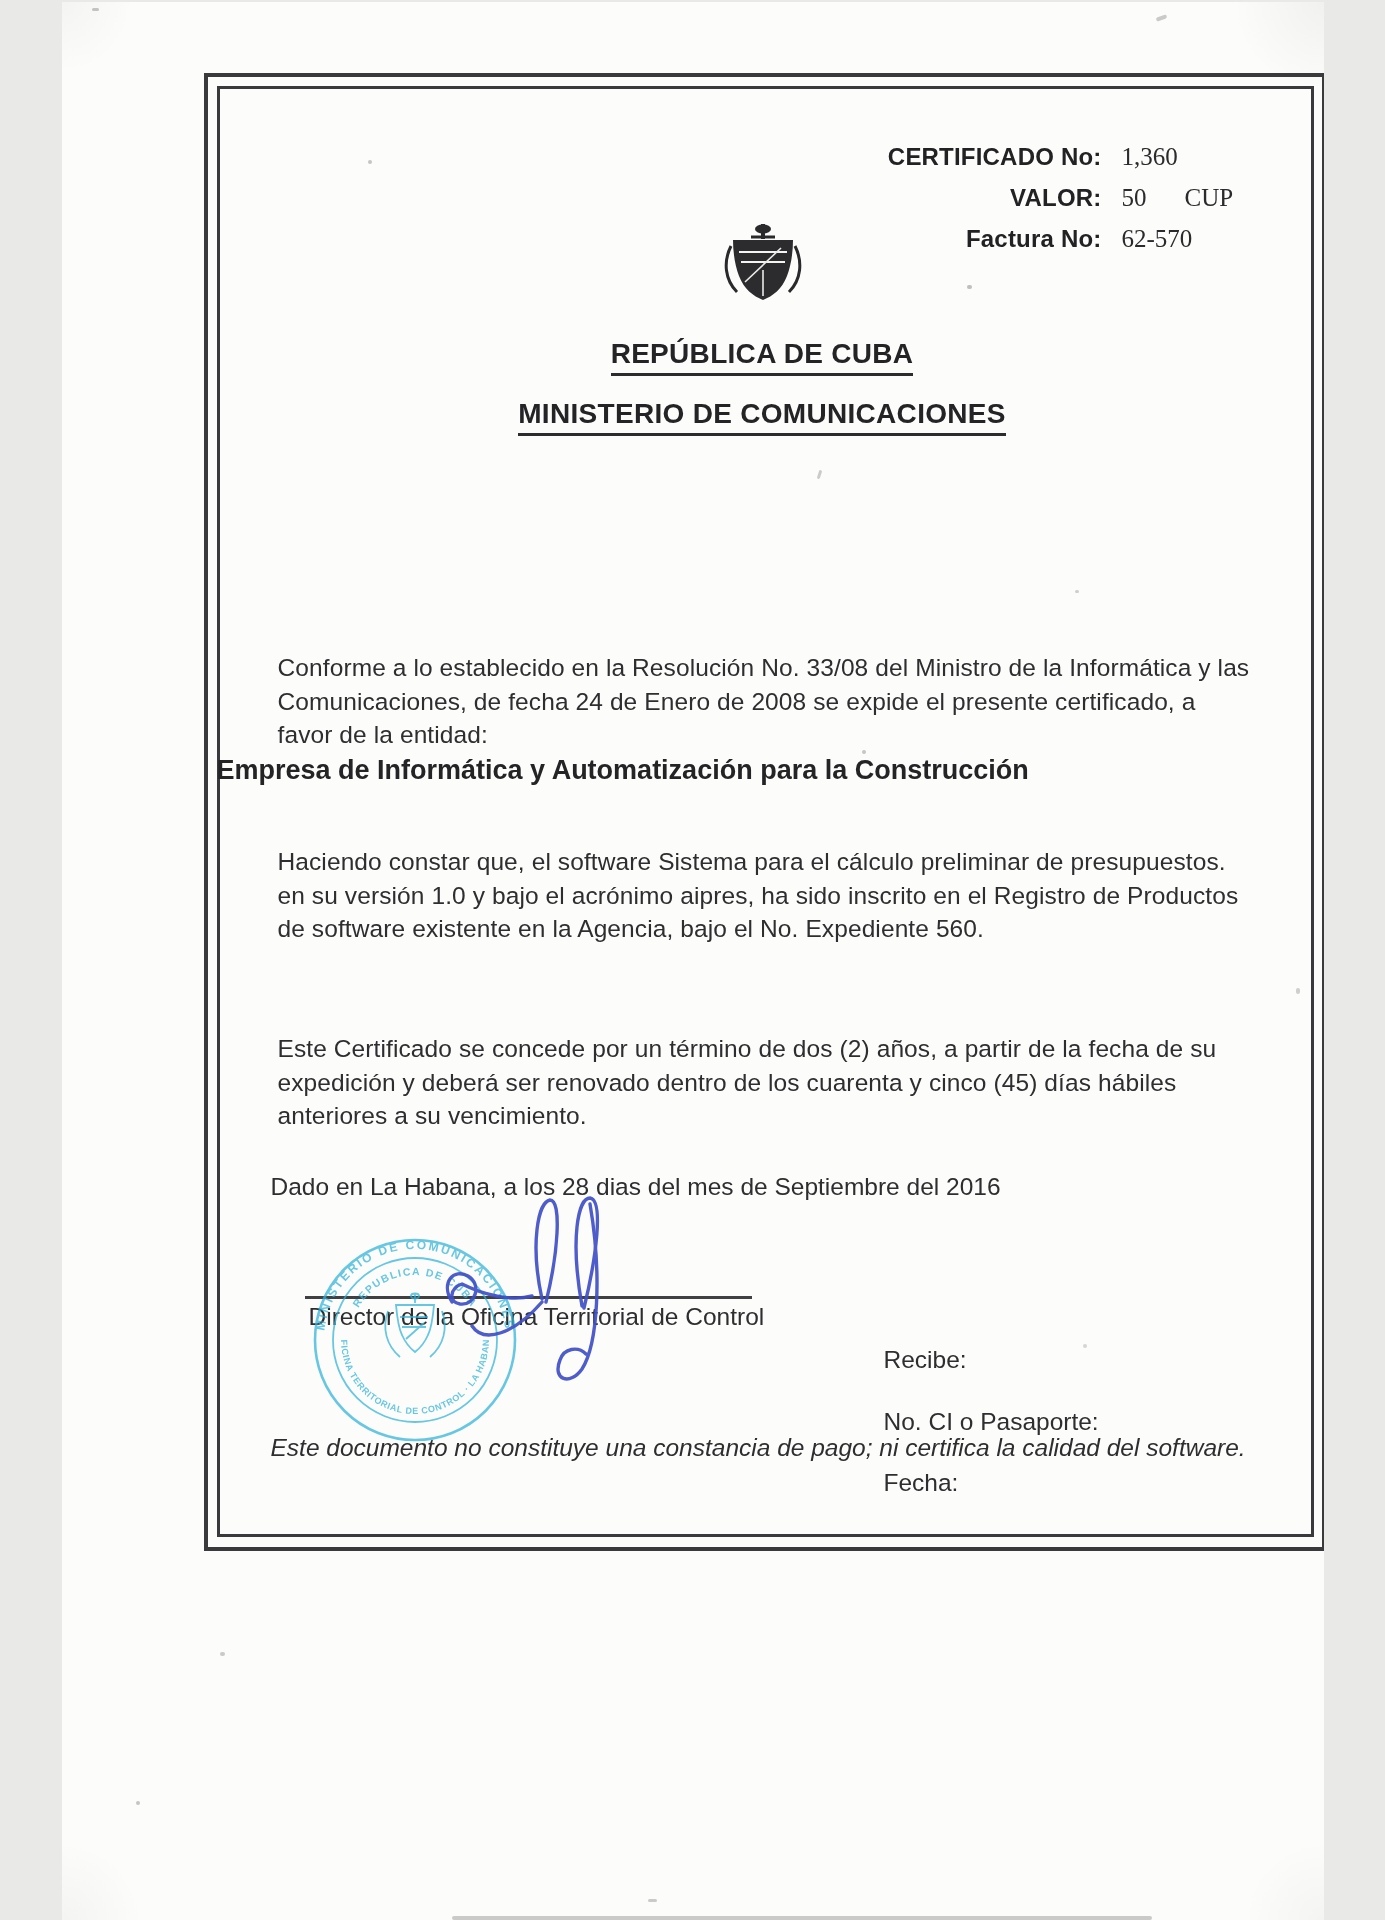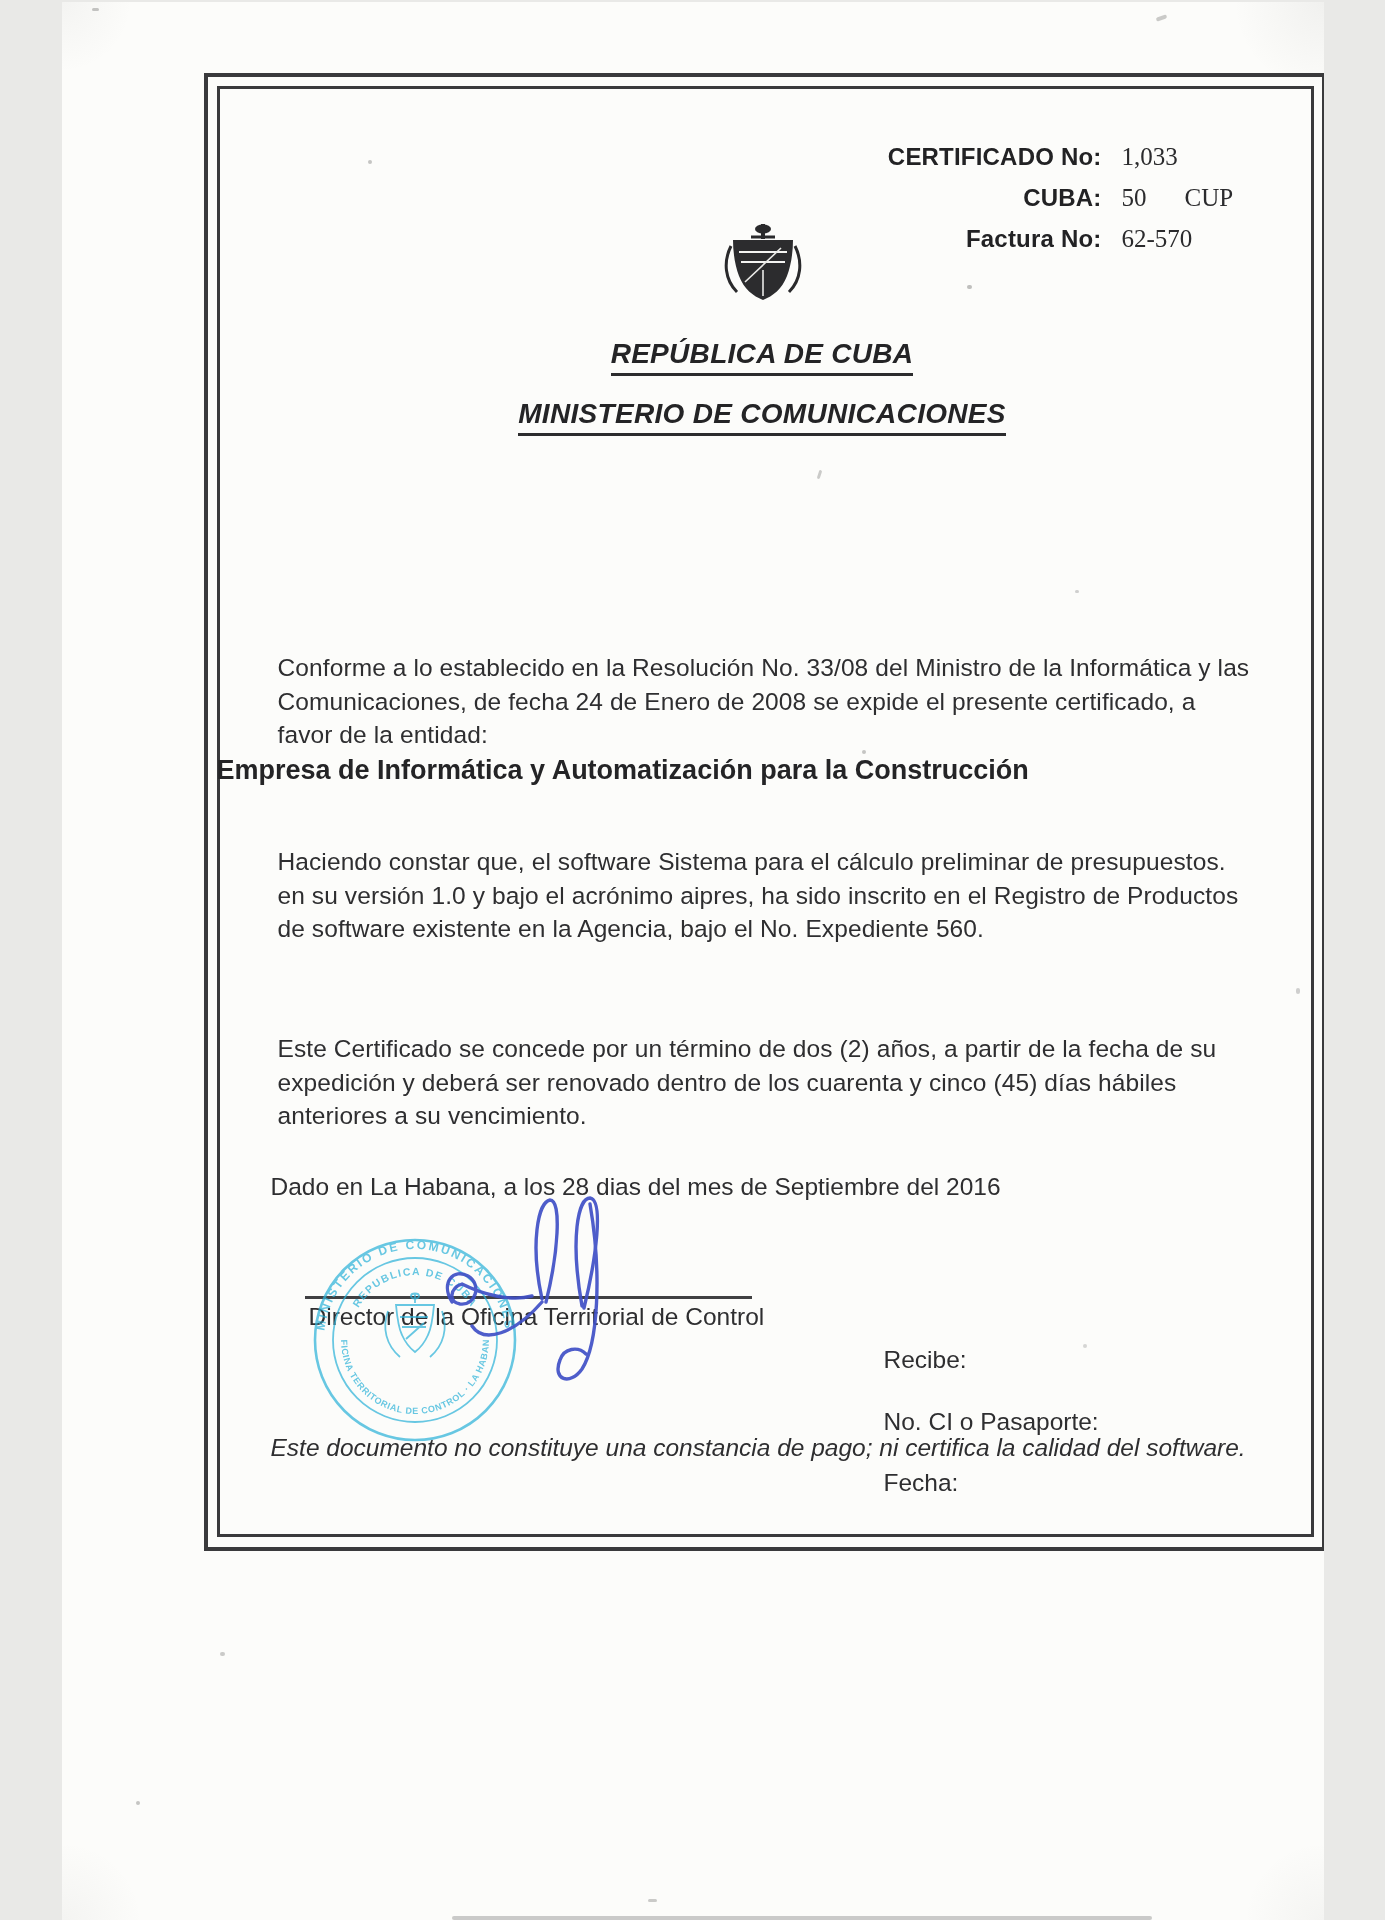--- a/index.html
+++ b/index.html
@@ -21,21 +21,21 @@
   
   .frame-outer{left:142px;top:71px;width:1114px;height:1470px;border:4px solid #3a3a3c;}
   .frame-inner{left:155px;top:84px;width:1091px;height:1445px;border:3px solid #3a3a3c;}
   
   .hdr{left:660px;top:141px;display:flex;flex-direction:column;gap:12px;}
   .hdr-row{display:flex;align-items:baseline;height:29px;}
   .hdr-label{width:380px;text-align:right;font-weight:bold;font-size:24px;color:#222224;letter-spacing:.2px;}
   .hdr-value{margin-left:20px;font-family:"Liberation Serif", serif;font-size:25px;color:#2b2b2d;}
   .hdr-unit{margin-left:38px;font-family:"Liberation Serif", serif;font-size:25px;color:#2b2b2d;}
   
-  .title{left:155px;width:1091px;text-align:center;font-weight:bold;font-size:28px;color:#242426;letter-spacing:.3px;font-style:italic;}
+  .title{left:155px;width:1091px;text-align:center;font-weight:bold;font-size:28px;color:#242426;letter-spacing:.3px;}
   .title span{display:inline-block;border-bottom:3px solid #2c2c2e;padding-bottom:3px;}
   .t1{top:336px;} .t2{top:396px;}
   
   .para{left:216px;width:1010px;font-size:24.5px;line-height:33.5px;white-space:pre-line;letter-spacing:.1px;}
   .p1{top:649px;} .p2{top:843px;} .p3{top:1030px;}
   .entity{left:155px;width:1096px;top:753px;text-align:left;font-weight:bold;font-size:27px;color:#242426;}
   .dateline{left:209px;top:1171px;font-size:24.5px;}
   
   .sig-line{left:243px;top:1294px;width:447px;height:3px;background:#404042;}
   .sig-label{left:247px;top:1301px;font-size:24.5px;}
@@ -51,24 +51,24 @@
 <body>
 
 <div class="page">
 
   <div class="abs frame-outer"></div>
   <div class="abs frame-inner"></div>
 
   <div class="abs hdr">
     <div class="hdr-row">
       <div class="hdr-label">CERTIFICADO No:</div>
-      <div class="hdr-value">1,033</div>
+      <div class="hdr-value">1,360</div>
     </div>
     <div class="hdr-row">
-      <div class="hdr-label">CUBA:</div>
+      <div class="hdr-label">VALOR:</div>
       <div class="hdr-value">50</div>
       <div class="hdr-unit">CUP</div>
     </div>
     <div class="hdr-row">
       <div class="hdr-label">Factura No:</div>
       <div class="hdr-value">62-570</div>
     </div>
   </div>
 
   <svg class="abs" style="left:659px;top:220px" width="84" height="80" viewBox="0 0 84 80">

